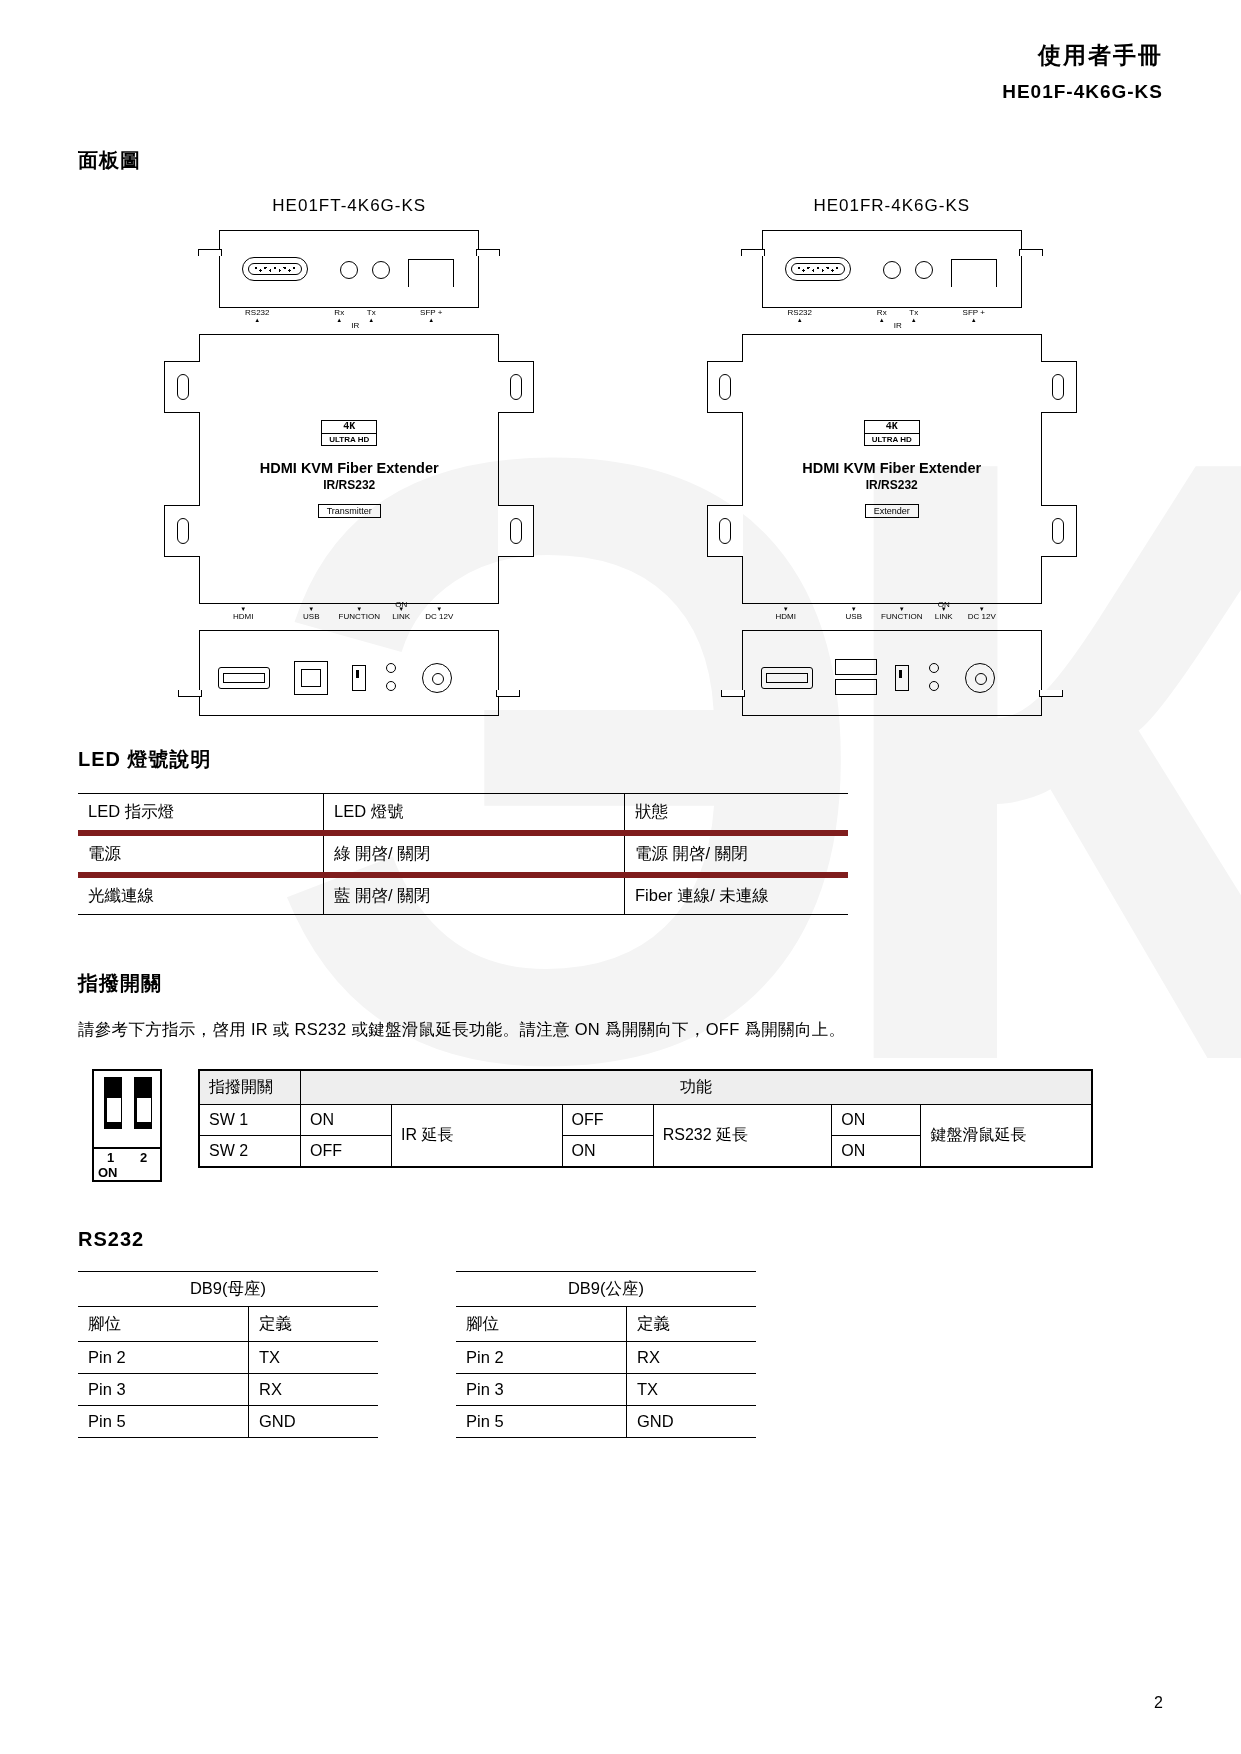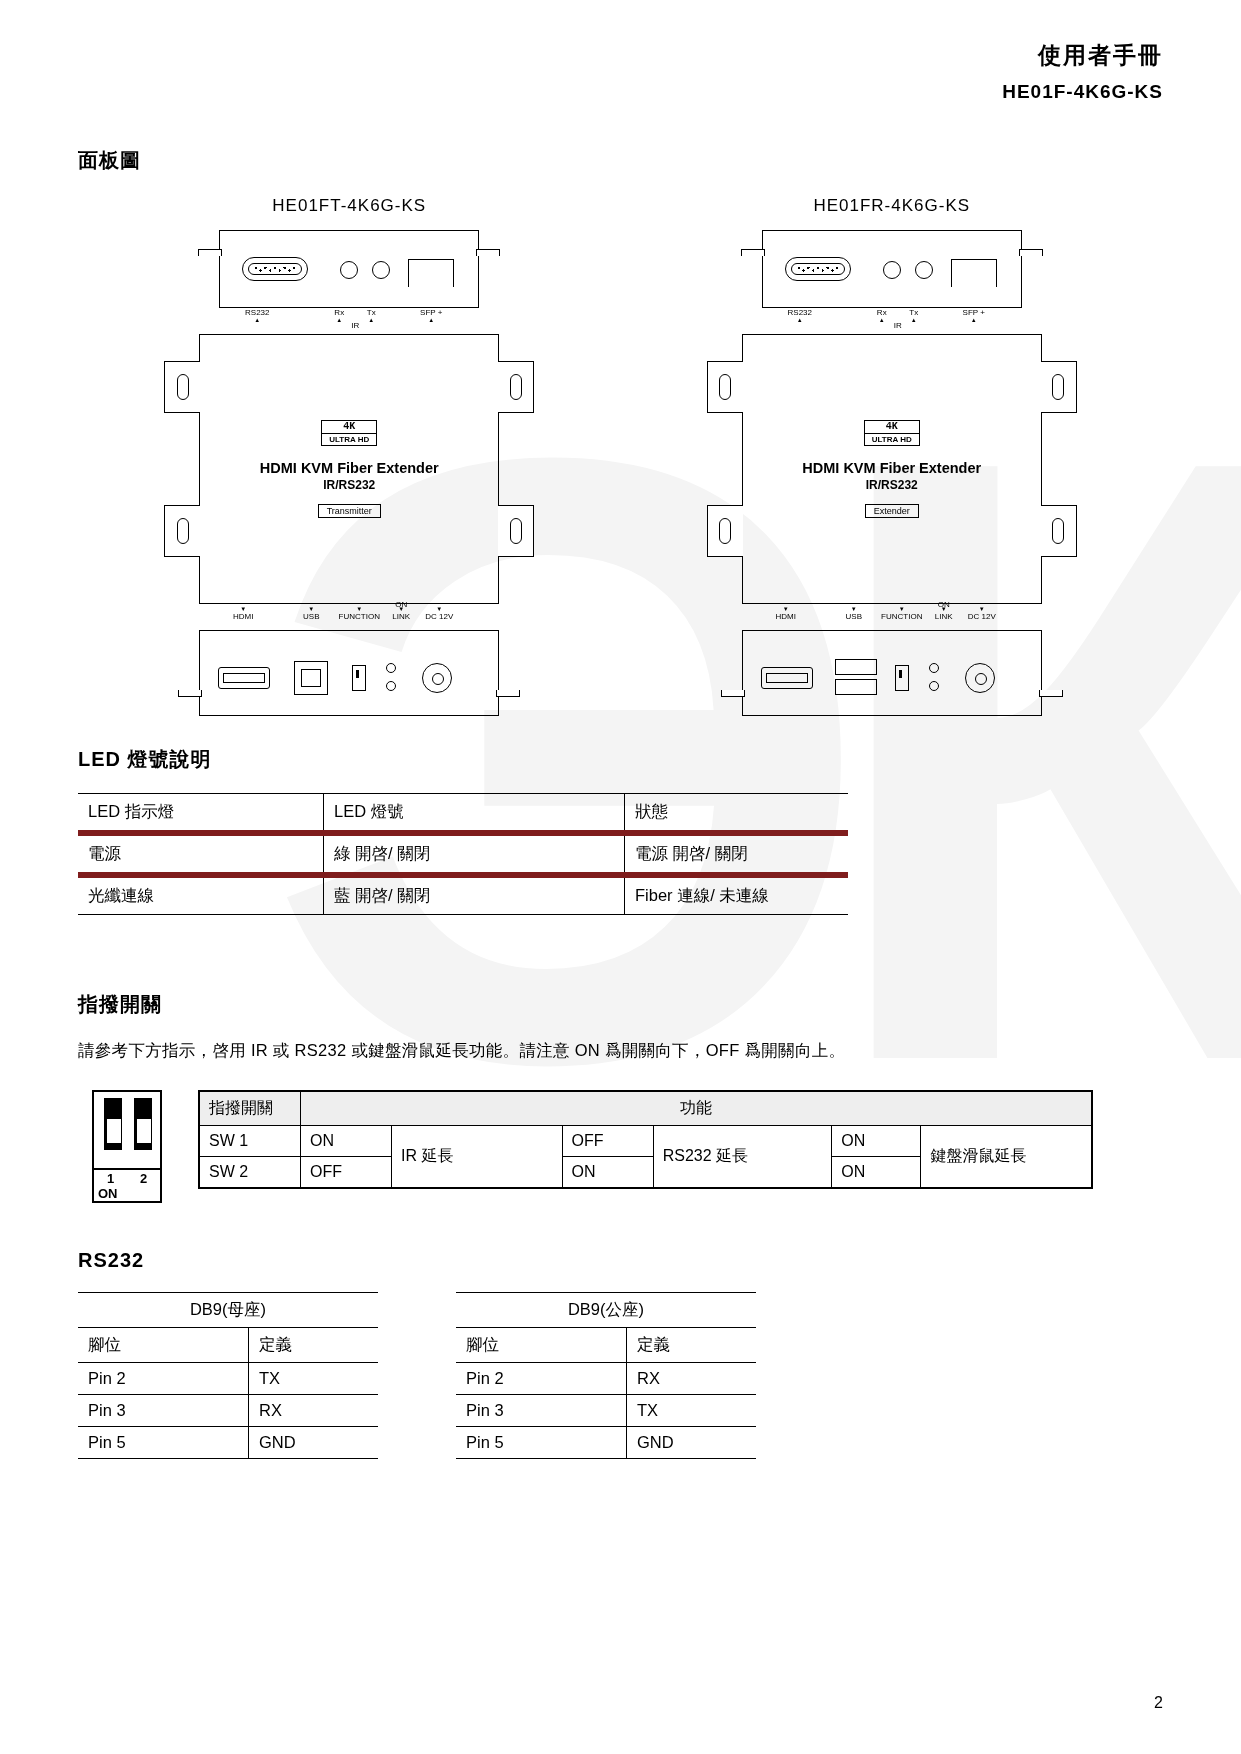--- a/index.html
+++ b/index.html
@@ -28,21 +28,21 @@
 
   .doc-header{text-align:right;}
   .doc-header .title{font-size:23px;font-weight:700;letter-spacing:2px;}
   .doc-header .model{font-size:19px;font-weight:700;letter-spacing:1px;margin-top:10px;}
 
   h2.section{
     font-size:20px;font-weight:700;margin:0;letter-spacing:1px;
   }
   .sec-panel{margin-top:44px;}
   .sec-led{margin-top:30px;}
-  .sec-dip{margin-top:76px;}
+  .sec-dip{margin-top:55px;}
   .sec-rs232{margin-top:46px;}
 
   
   .panels{display:flex;justify-content:space-around;margin-top:22px;}
   .panel-unit{width:420px;}
   .panel-label{text-align:center;font-size:17px;letter-spacing:1px;margin-bottom:14px;}
   .dev{position:relative;width:300px;margin:0 auto;}
 
   .dev-top{
     border:1.5px solid #000;height:78px;width:260px;margin:0 auto;position:relative;box-sizing:border-box;

